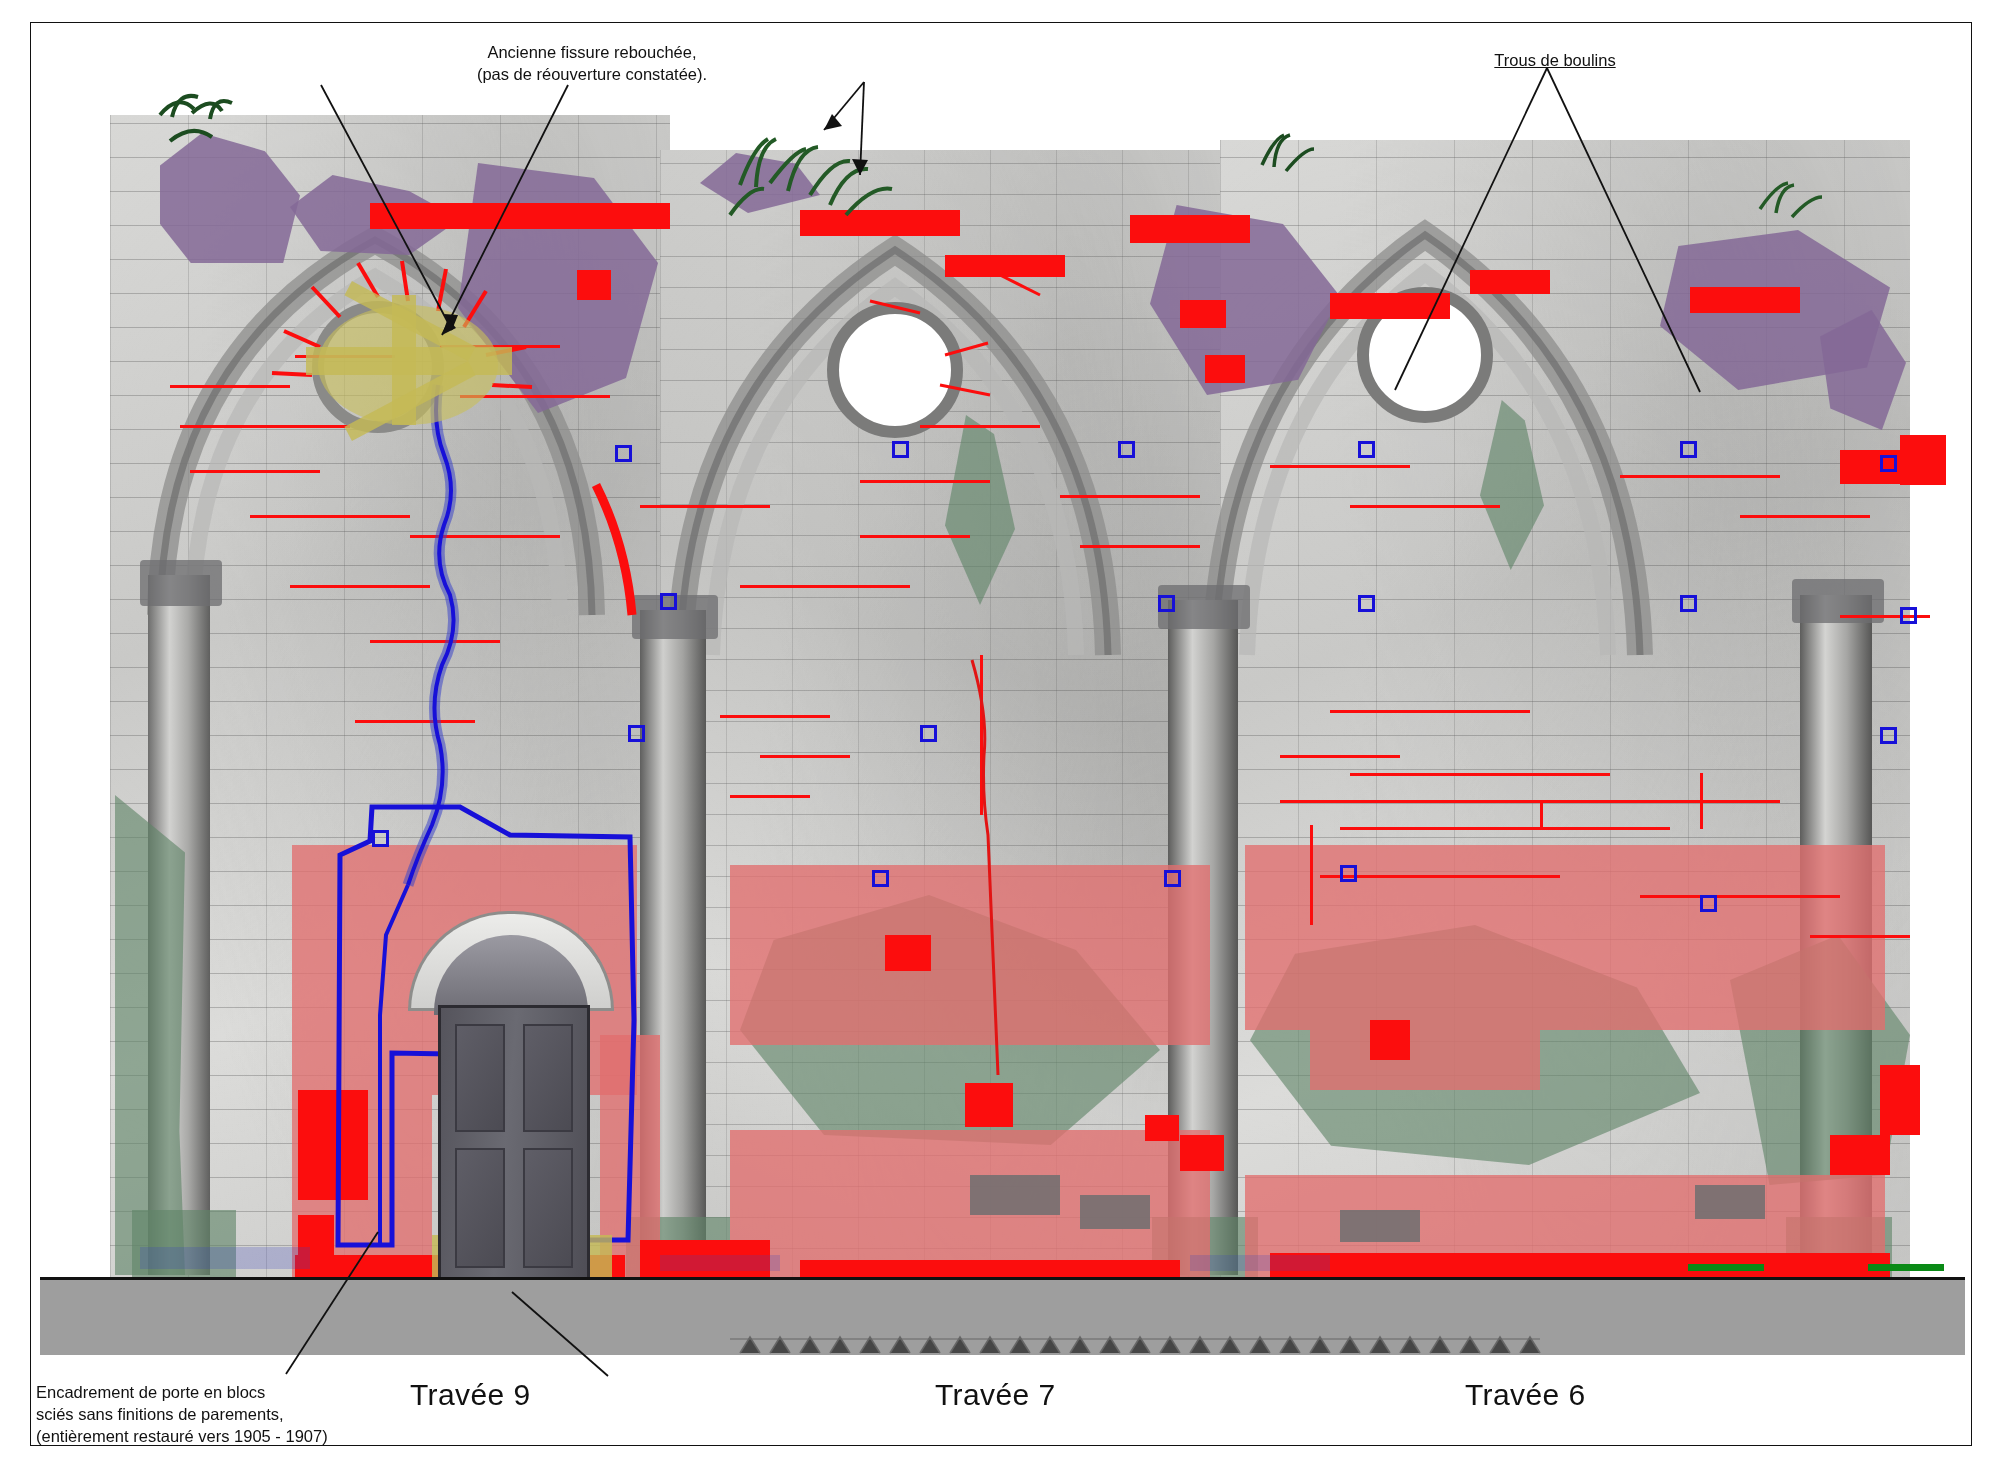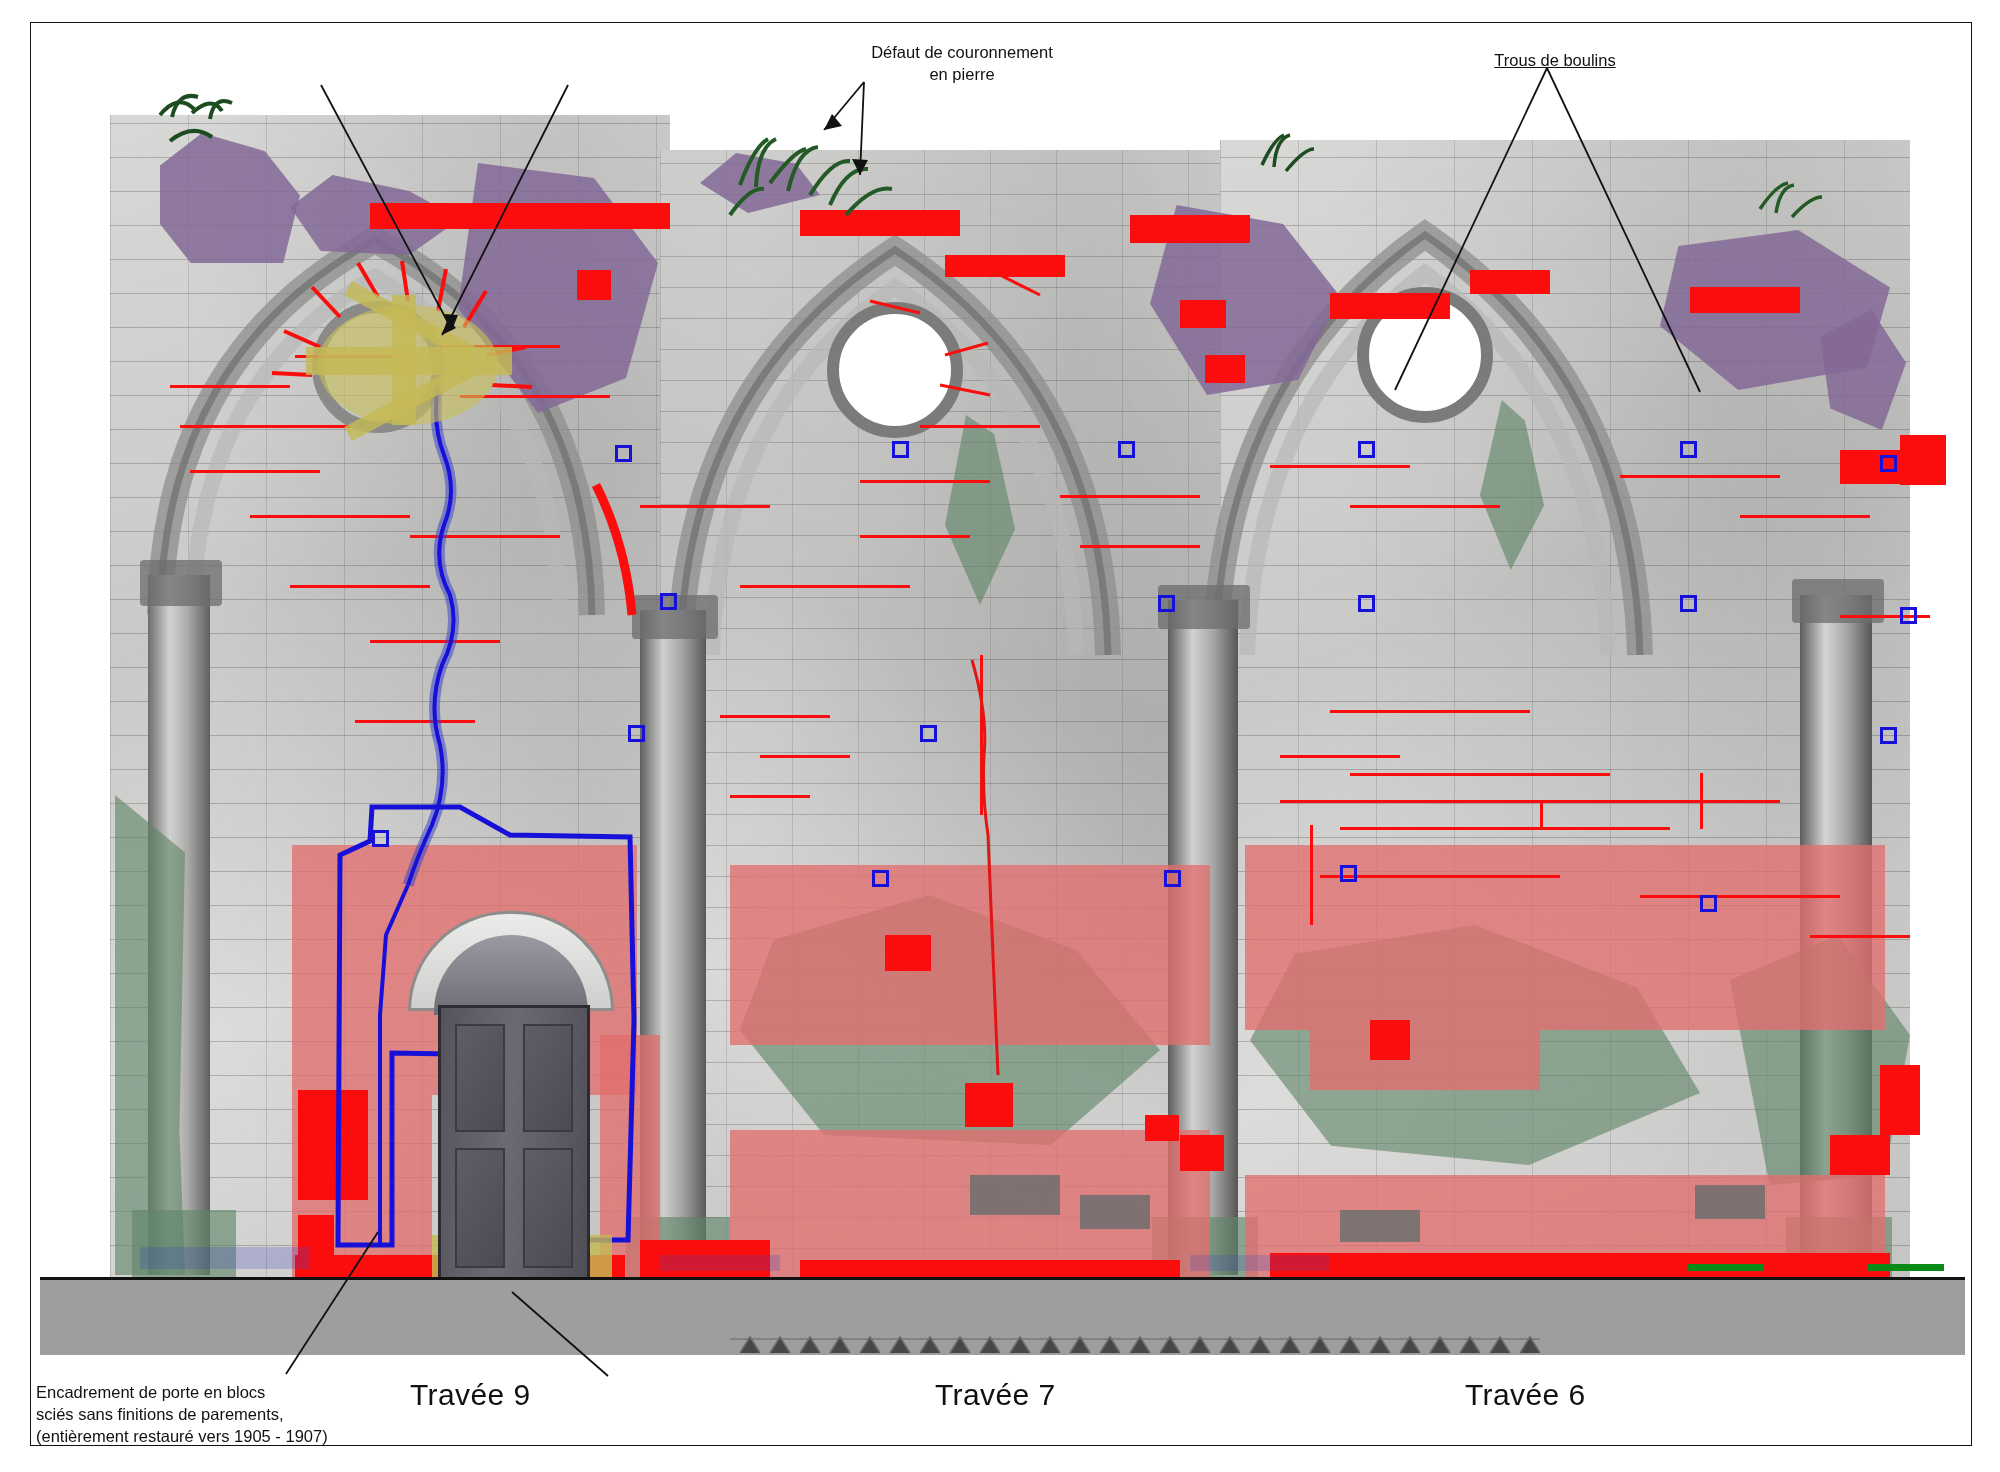--- a/index.html
+++ b/index.html
@@ -460,23 +460,23 @@
       <path d="M1547 68 L1395 390"></path>
       <path d="M1547 68 L1700 392"></path>
 
       <path d="M286 1374 L378 1232"></path>
 
       <path d="M608 1376 L512 1292"></path>
     </g>
   </svg>
 
 
-
-  <div class="anno center" style="left:812px; top:42px; width:300px;">Défaut de couronnement
-en pierre</div>
+  <div class="anno center" style="left:432px; top:42px; width:320px;">Ancienne fissure rebouchée,
+(pas de réouverture constatée).</div>
+
 
   <div class="anno center" style="left:1420px; top:50px; width:270px;text-decoration:underline;">Trous de boulins</div>
 
   <div class="anno left" style="left:36px; top:1382px; width:380px;">Encadrement de porte en blocs
 sciés sans finitions de parements,
 (entièrement restauré vers 1905 - 1907)</div>
 
 
   <div class="bay-label" style="left:410px; top:1378px;">Travée 9</div>
   <div class="bay-label" style="left:935px; top:1378px;">Travée 7</div>

